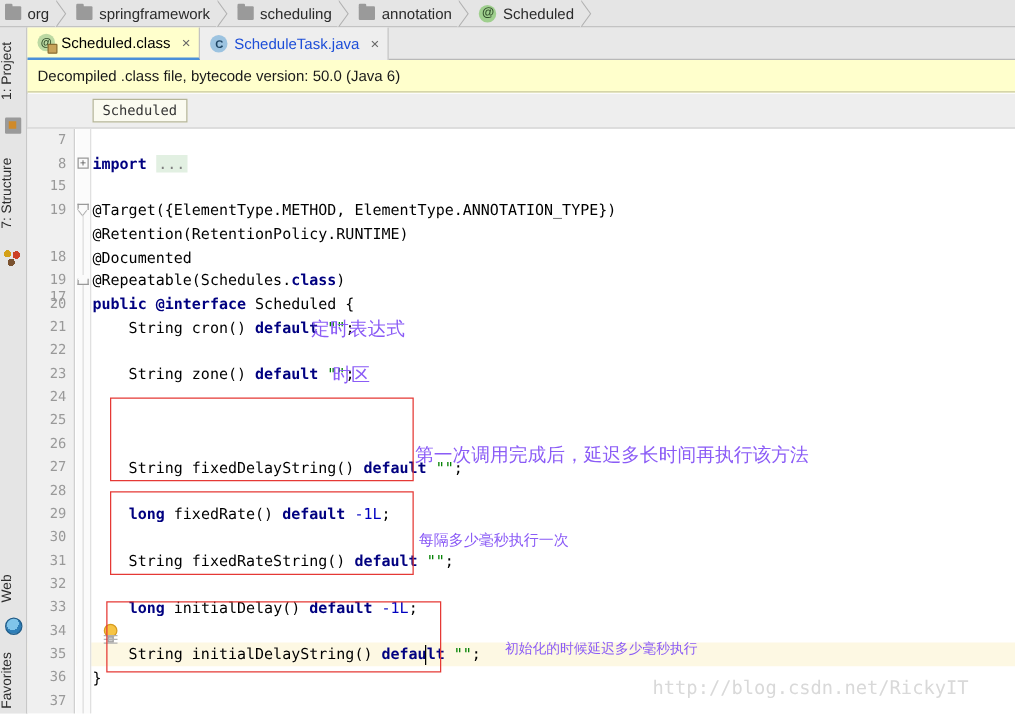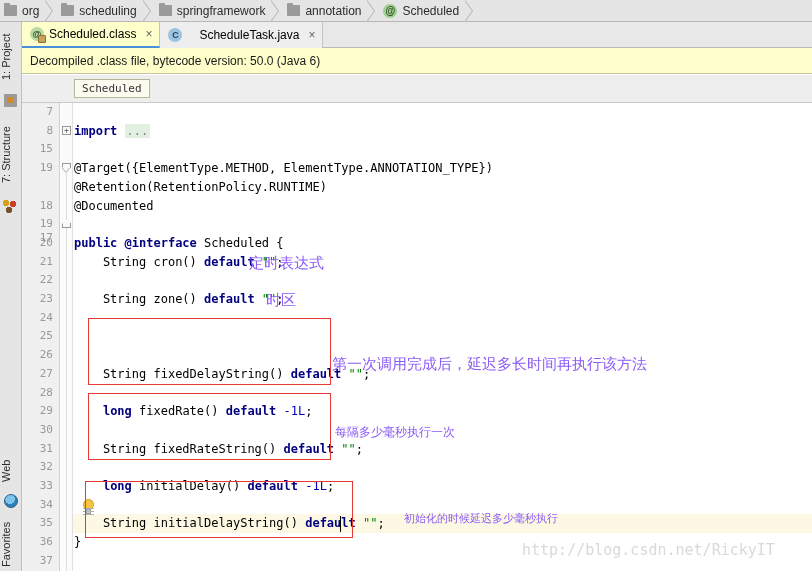--- a/index.html
+++ b/index.html
@@ -85,21 +85,21 @@
     display: flex; align-items: center; gap: 5px;
     padding: 0 7px 0 8px; height: 26px;
     border-right: 1px solid #c3c3c3;
     box-sizing: border-box; cursor: default;
     font-size: 12px;
   }
   .tab.active { background: #ffffcc; border-bottom: 2px solid #4a90d9; }
   .tab.inactive { background: #eeeeee; }
   .tab-label { white-space: nowrap; }
   .tab.active .tab-label { color: #000; }
-  .tab.inactive .tab-label { color: #000000; margin-left: 12px; }
+  .tab.inactive .tab-label { color: #1d4ed8; }
   .tab-close { color: #666; font-size: 12px; margin-left: 4px; }
   .icon-class-at {
     width: 14px; height: 14px; border-radius: 50%;
     background: #bcd9a3; display: inline-flex;
     align-items: center; justify-content: center;
     font-size: 9px; color: #2f4a28; font-weight: bold; line-height: 1;
     position: relative;
   }
   .icon-class-at::after {
     content: ""; position: absolute; right: -2px; bottom: -2px;
@@ -303,26 +303,26 @@
 <div id="app">
 
   <div class="breadcrumb-bar">
     <div class="crumb">
       <span class="icon-folder"></span>
       <span class="crumb-label">org</span>
       <span class="sep"></span>
     </div>
     <div class="crumb">
       <span class="icon-folder"></span>
-      <span class="crumb-label">scheduling</span>
+      <span class="crumb-label">springframework</span>
       <span class="sep"></span>
     </div>
     <div class="crumb">
       <span class="icon-folder"></span>
-      <span class="crumb-label">springframework</span>
+      <span class="crumb-label">scheduling</span>
       <span class="sep"></span>
     </div>
     <div class="crumb">
       <span class="icon-folder"></span>
       <span class="crumb-label">annotation</span>
       <span class="sep"></span>
     </div>
     <div class="crumb">
       <span class="icon-at">@</span>
       <span class="crumb-label">Scheduled</span>
@@ -409,20 +409,21 @@
       <div class="code-line" style="top:18.7px;"><span class="kw">import</span> <span class="dots">...</span></div>
 
       <div class="code-line" style="top:37.4px;"></div>
 
       <div class="code-line" style="top:56.1px;">@Target({ElementType.METHOD, ElementType.ANNOTATION_TYPE})</div>
 
       <div class="code-line" style="top:74.8px;">@Retention(RetentionPolicy.RUNTIME)</div>
 
       <div class="code-line" style="top:93.5px;">@Documented</div>
 
+      <div class="code-line" style="top:112.2px;">@Repeatable(Schedules.<span class="kw">class</span>)</div>
 
       <div class="code-line" style="top:130.9px;"><span class="kw">public @interface</span> Scheduled {</div>
 
       <div class="code-line" style="top:149.6px;">    String cron() <span class="kw">default</span> <span class="str">""</span>;</div>
 
       <div class="code-line" style="top:168.3px;"></div>
 
       <div class="code-line" style="top:187px;">    String zone() <span class="kw">default</span> <span class="str">""</span>;</div>
 
       <div class="code-line" style="top:205.7px;"></div>

